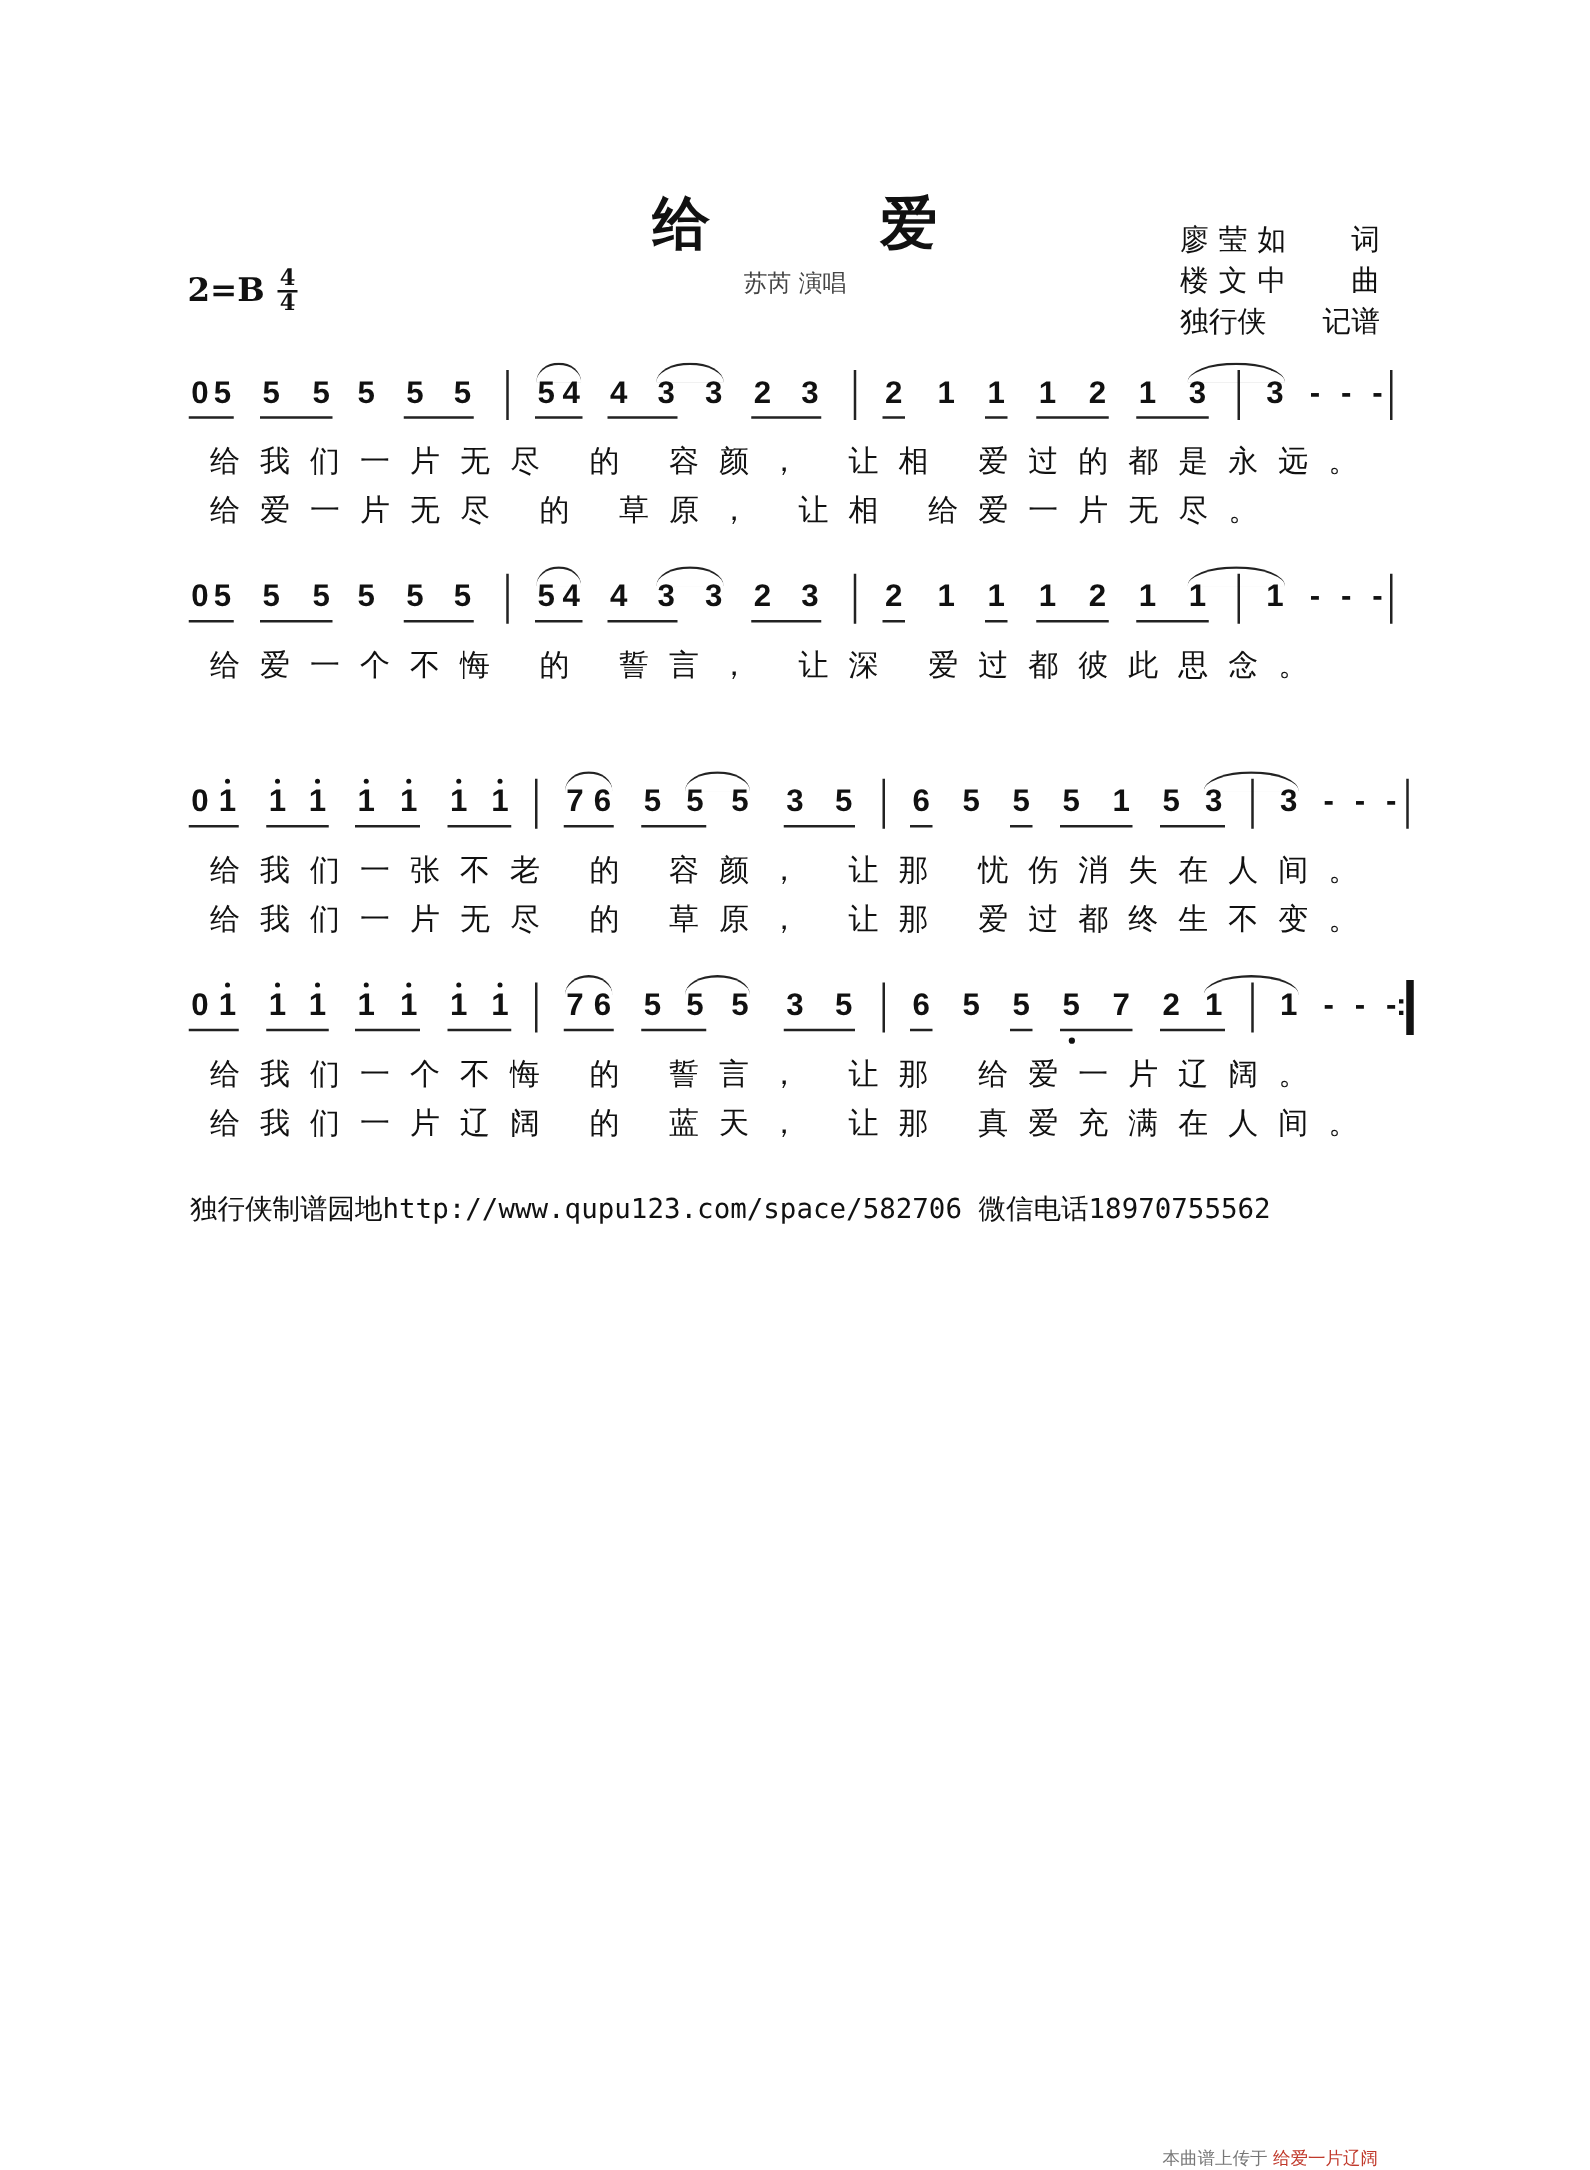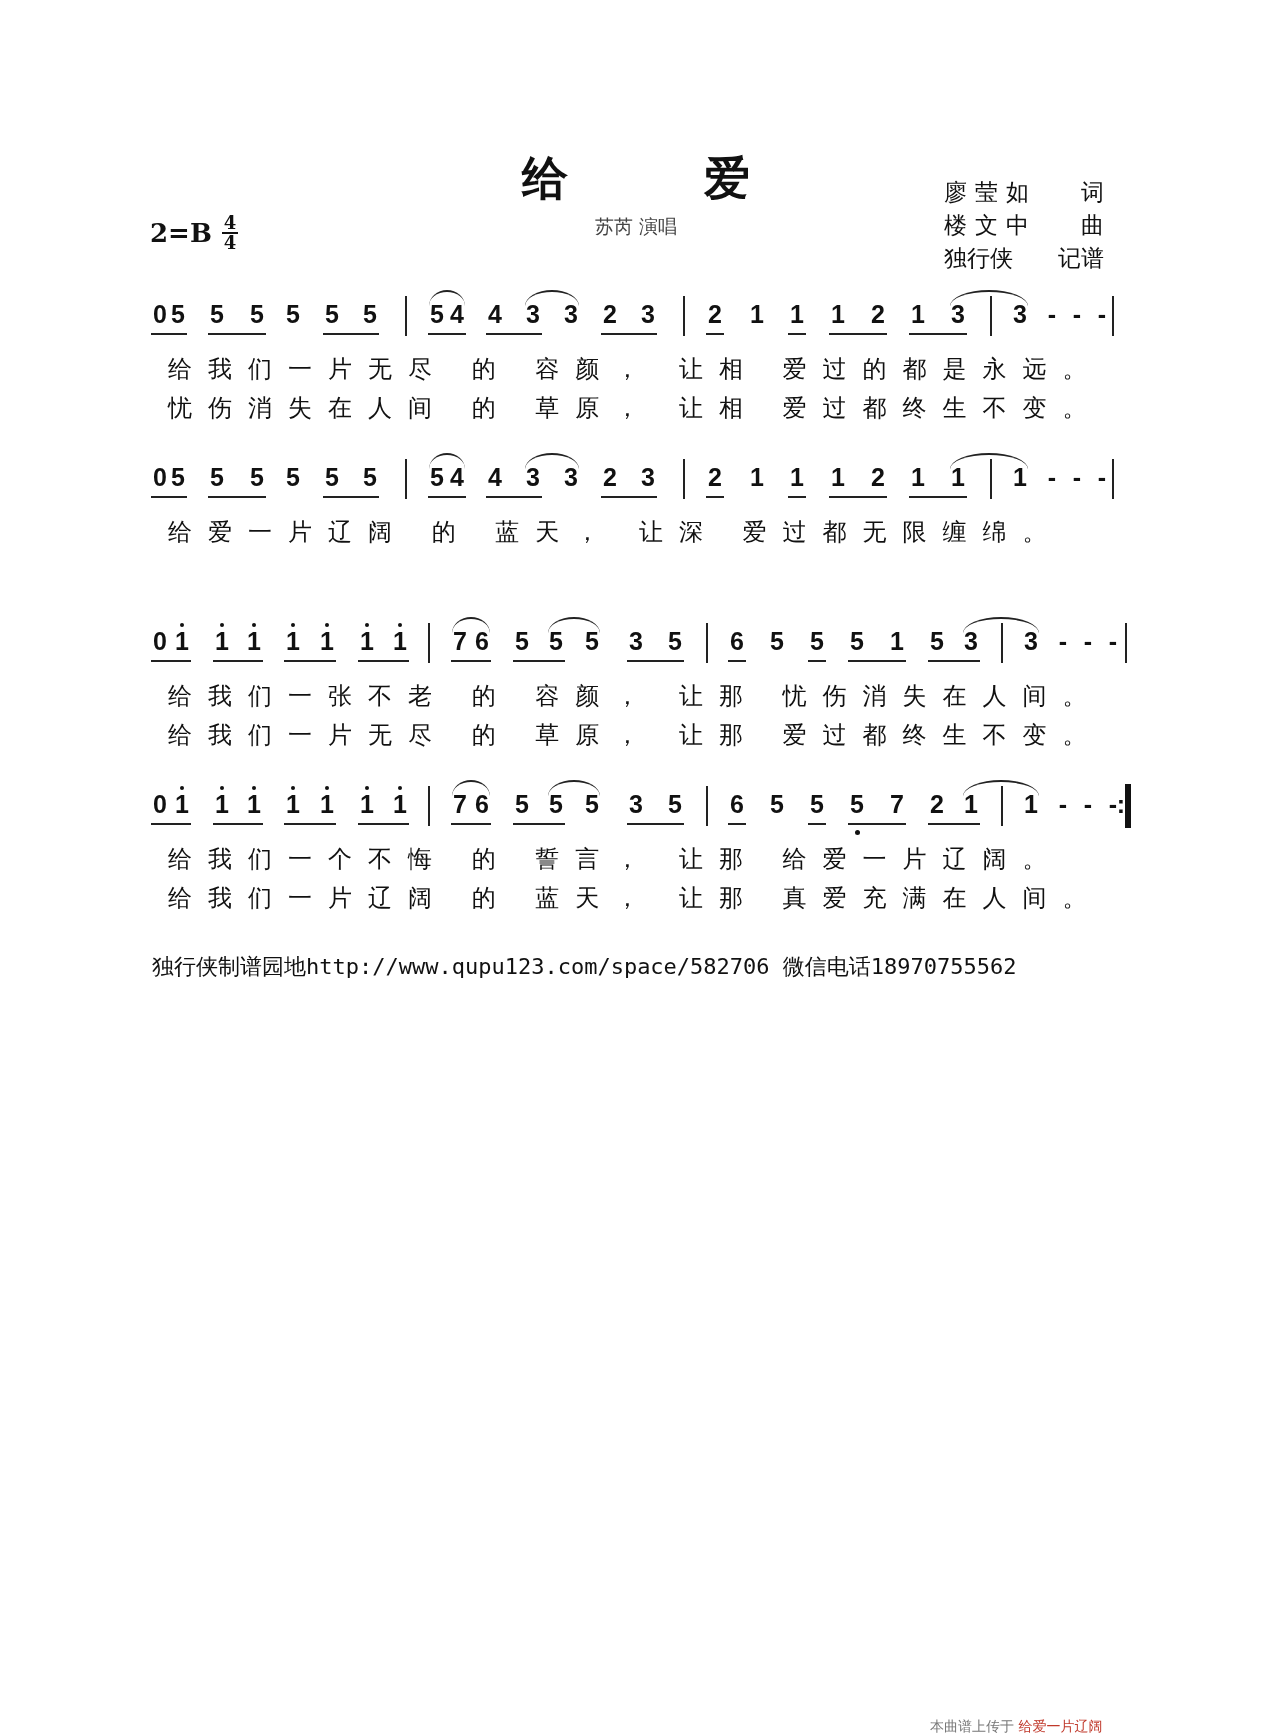--- a/index.html
+++ b/index.html
@@ -98,21 +98,21 @@
         <span class="uline" style="left: 451px; width: 56px;"></span>
         <span class="uline" style="left: 556px; width: 18px;"></span>
         <span class="uline" style="left: 638px; width: 18px;"></span>
         <span class="uline" style="left: 679px; width: 58px;"></span>
         <span class="uline" style="left: 759px; width: 58px;"></span>
         <span class="slur" style="left: 279px; width: 36px;"></span>
         <span class="slur" style="left: 375px; width: 54px;"></span>
         <span class="slur" style="left: 800px; width: 78px;"></span>
       </div>
       <div class="lyric">给我们一片无尽 的 容颜， 让相 爱过的都是永远。</div>
-      <div class="lyric">忧伤消失在人间 的 草原， 让相 爱过都终生不变。</div>
+      <div class="lyric">给爱一片无尽 的 草原， 让相 给爱一片无尽。</div>
     </div>
     <div class="system" style="top: 453px;">
       <div class="notes">
         <span class="n" style="left: 0px;">0</span>
         <span class="n" style="left: 18px;">5</span>
         <span class="n" style="left: 57px;">5</span>
         <span class="n" style="left: 97px;">5</span>
         <span class="n" style="left: 133px;">5</span>
         <span class="n" style="left: 172px;">5</span>
         <span class="n" style="left: 210px;">5</span>
@@ -145,21 +145,21 @@
         <span class="uline" style="left: 336px; width: 56px;"></span>
         <span class="uline" style="left: 451px; width: 56px;"></span>
         <span class="uline" style="left: 556px; width: 18px;"></span>
         <span class="uline" style="left: 638px; width: 18px;"></span>
         <span class="uline" style="left: 679px; width: 58px;"></span>
         <span class="uline" style="left: 759px; width: 58px;"></span>
         <span class="slur" style="left: 279px; width: 36px;"></span>
         <span class="slur" style="left: 375px; width: 54px;"></span>
         <span class="slur" style="left: 800px; width: 78px;"></span>
       </div>
-      <div class="lyric">给爱一片辽阔 的 蓝天， 让深 爱过都无限缠绵。</div>
+      <div class="lyric">给爱一个不悔 的 誓言， 让深 爱过都彼此思念。</div>
     </div>
     <div class="system" style="top: 617px;">
       <div class="notes">
         <span class="n" style="left: 0px;">0</span>
         <span class="n" style="left: 22px;">1</span>
         <span class="dot-above" style="left: 30px;"></span>
         <span class="n" style="left: 62px;">1</span>
         <span class="dot-above" style="left: 70px;"></span>
         <span class="n" style="left: 94px;">1</span>
         <span class="dot-above" style="left: 102px;"></span>

